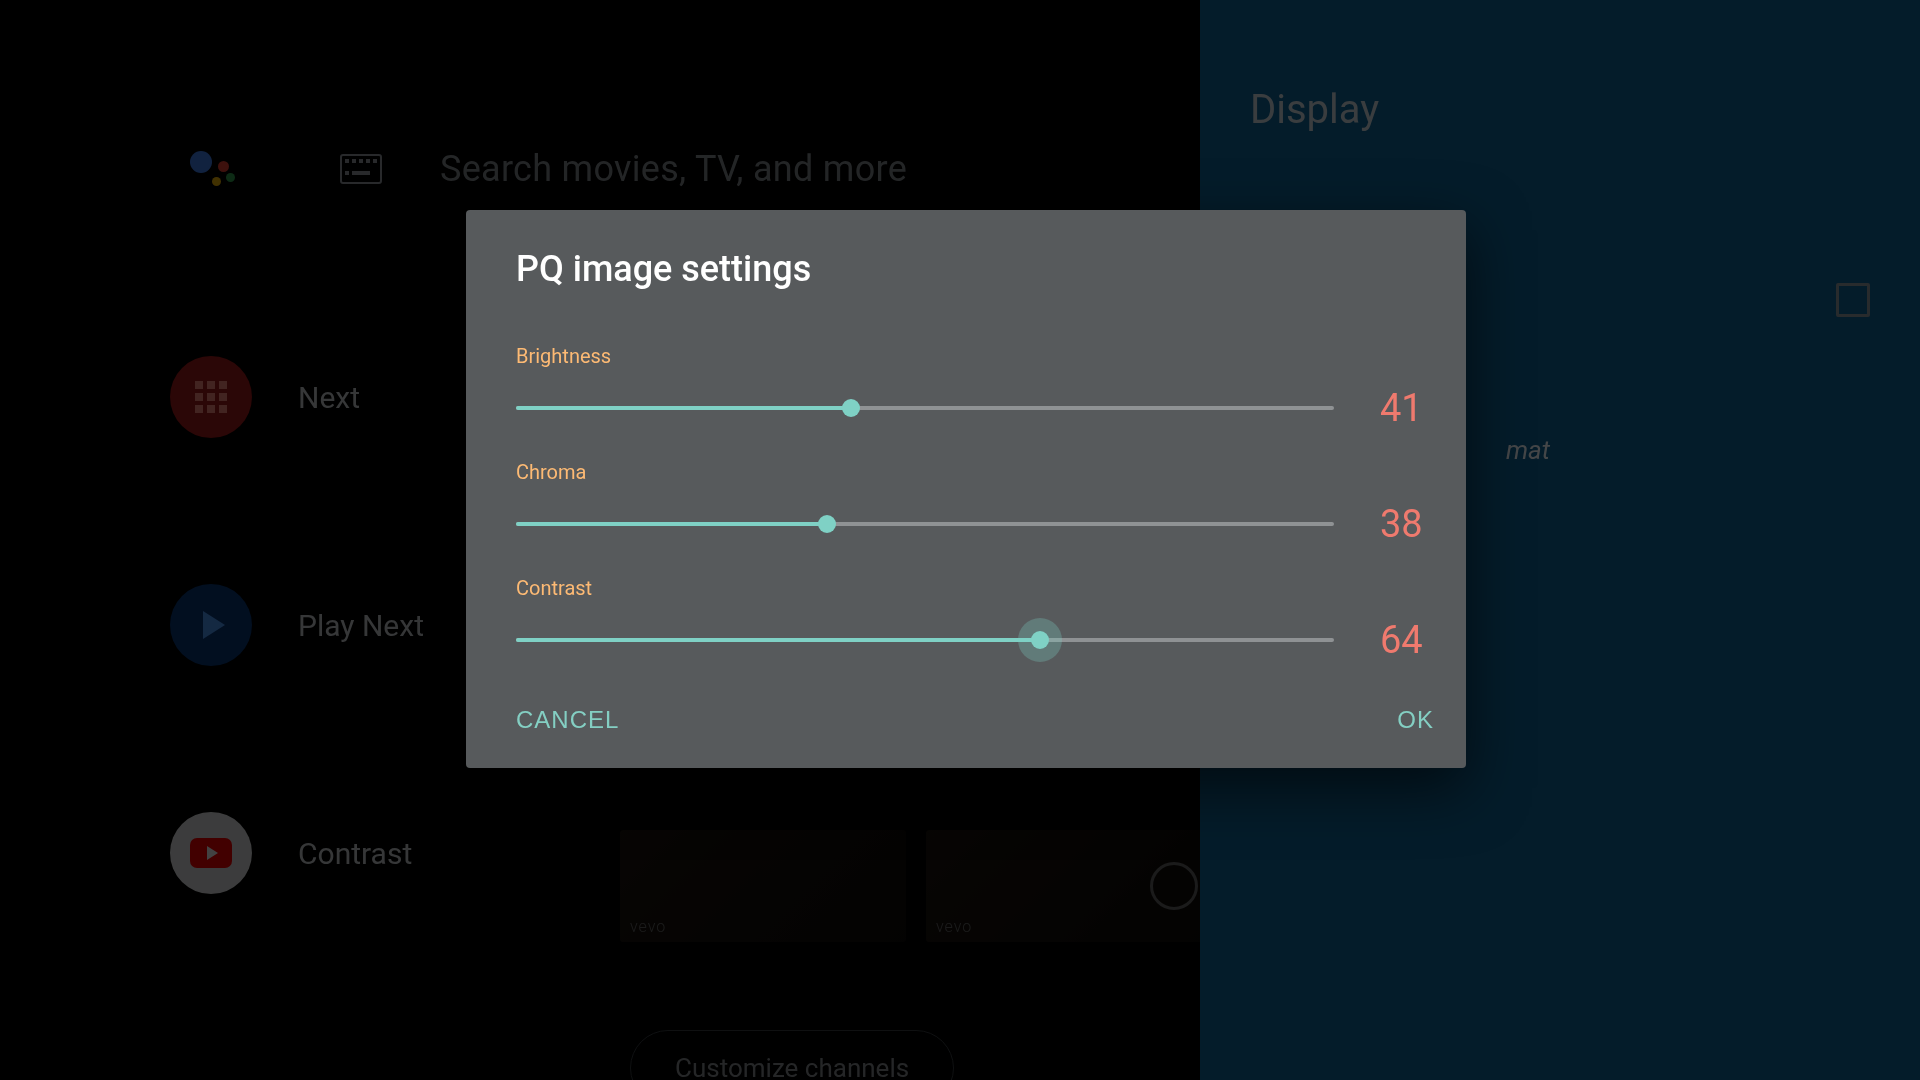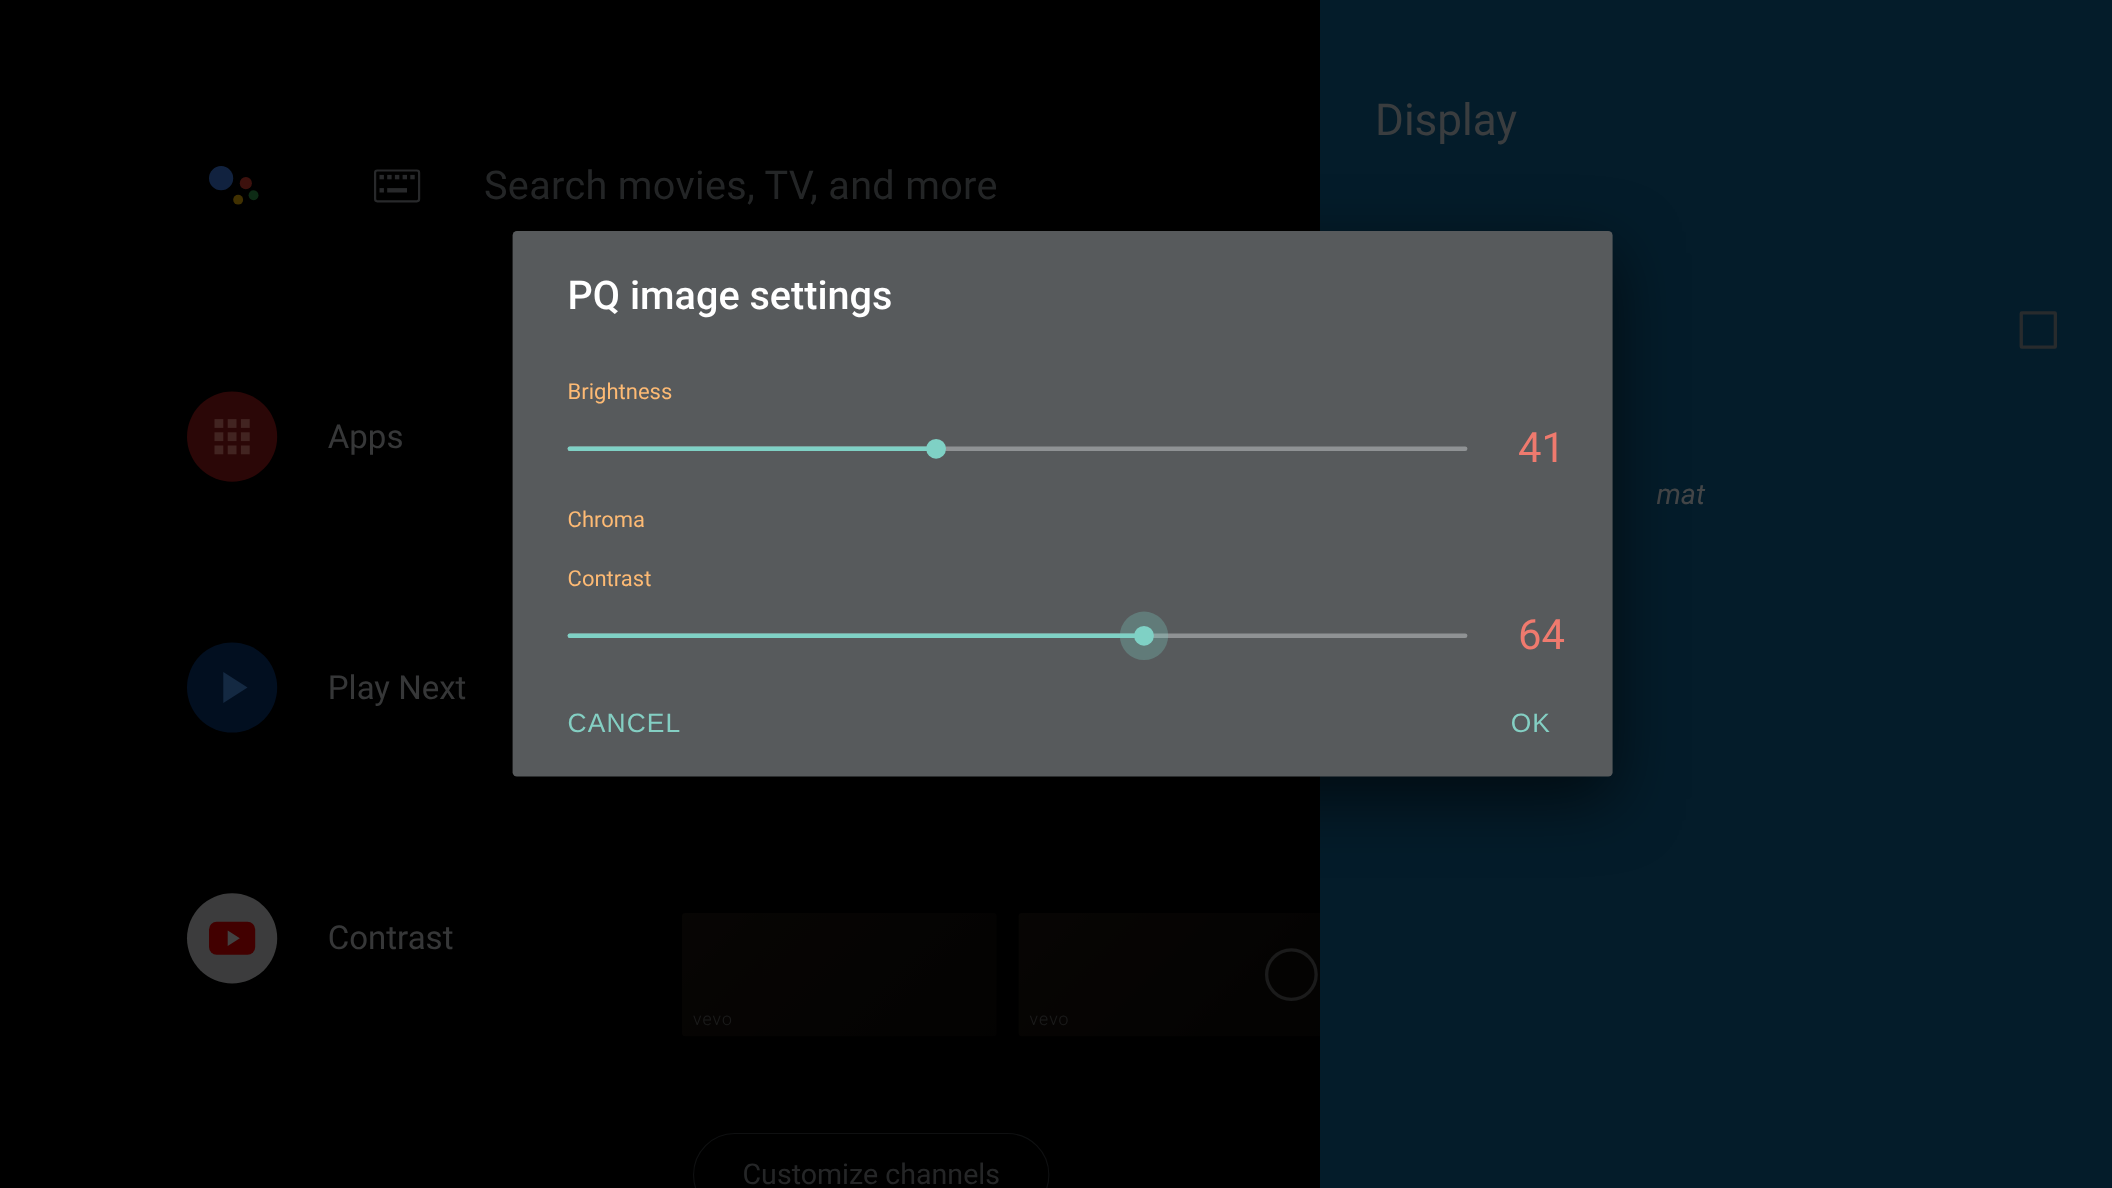--- a/index.html
+++ b/index.html
@@ -235,21 +235,21 @@
   .settings-panel .panel-title { z-index: 4; }
 
   
   .dialog {
     position: absolute;
     left: 466px;
     top: 210px;
     width: 1000px;
     background: #575a5c;
     border-radius: 4px;
-    padding: 38px 50px 34px 50px;
+    padding: 38px 26px 34px 50px;
     z-index: 10;
     box-shadow: 0 20px 60px rgba(0,0,0,0.6);
   }
   .dialog-title {
     font-size: 36px;
     font-weight: 500;
     color: #ffffff;
     margin-bottom: 54px;
   }
 
@@ -354,21 +354,21 @@
           <span></span>
           <span></span>
         <span></span>
           <span></span>
           <span></span>
         <span></span>
           <span></span>
           <span></span>
       </div>
     </div>
-    <div class="label">Apps</div>
+    <div class="label">Next</div>
   </div>
 
   <div class="nav-item nav-playnext">
     <div class="circle circle-blue">
       <div class="play-tri"></div>
     </div>
     <div class="label">Play Next</div>
   </div>
 
   <div class="nav-item nav-trending">
@@ -416,20 +416,27 @@
       <div class="track">
         <div class="fill" style="width: 41%;"></div>
         <div class="thumb-dot" style="left: 41%;"></div>
       </div>
       <div class="value-num">41</div>
     </div>
   </div>
 
   <div class="slider-block">
     <div class="slider-label">Chroma</div>
+    <div class="slider-row">
+      <div class="track">
+        <div class="fill" style="width: 38%;"></div>
+        <div class="thumb-dot" style="left: 38%;"></div>
+      </div>
+      <div class="value-num">38</div>
+    </div>
   </div>
 
   <div class="slider-block">
     <div class="slider-label">Contrast</div>
     <div class="slider-row">
       <div class="track focused">
         <div class="fill" style="width: 64%;"></div>
         <div class="halo" style="left: 64%;"></div>
         <div class="thumb-dot" style="left: 64%;"></div>
       </div>

